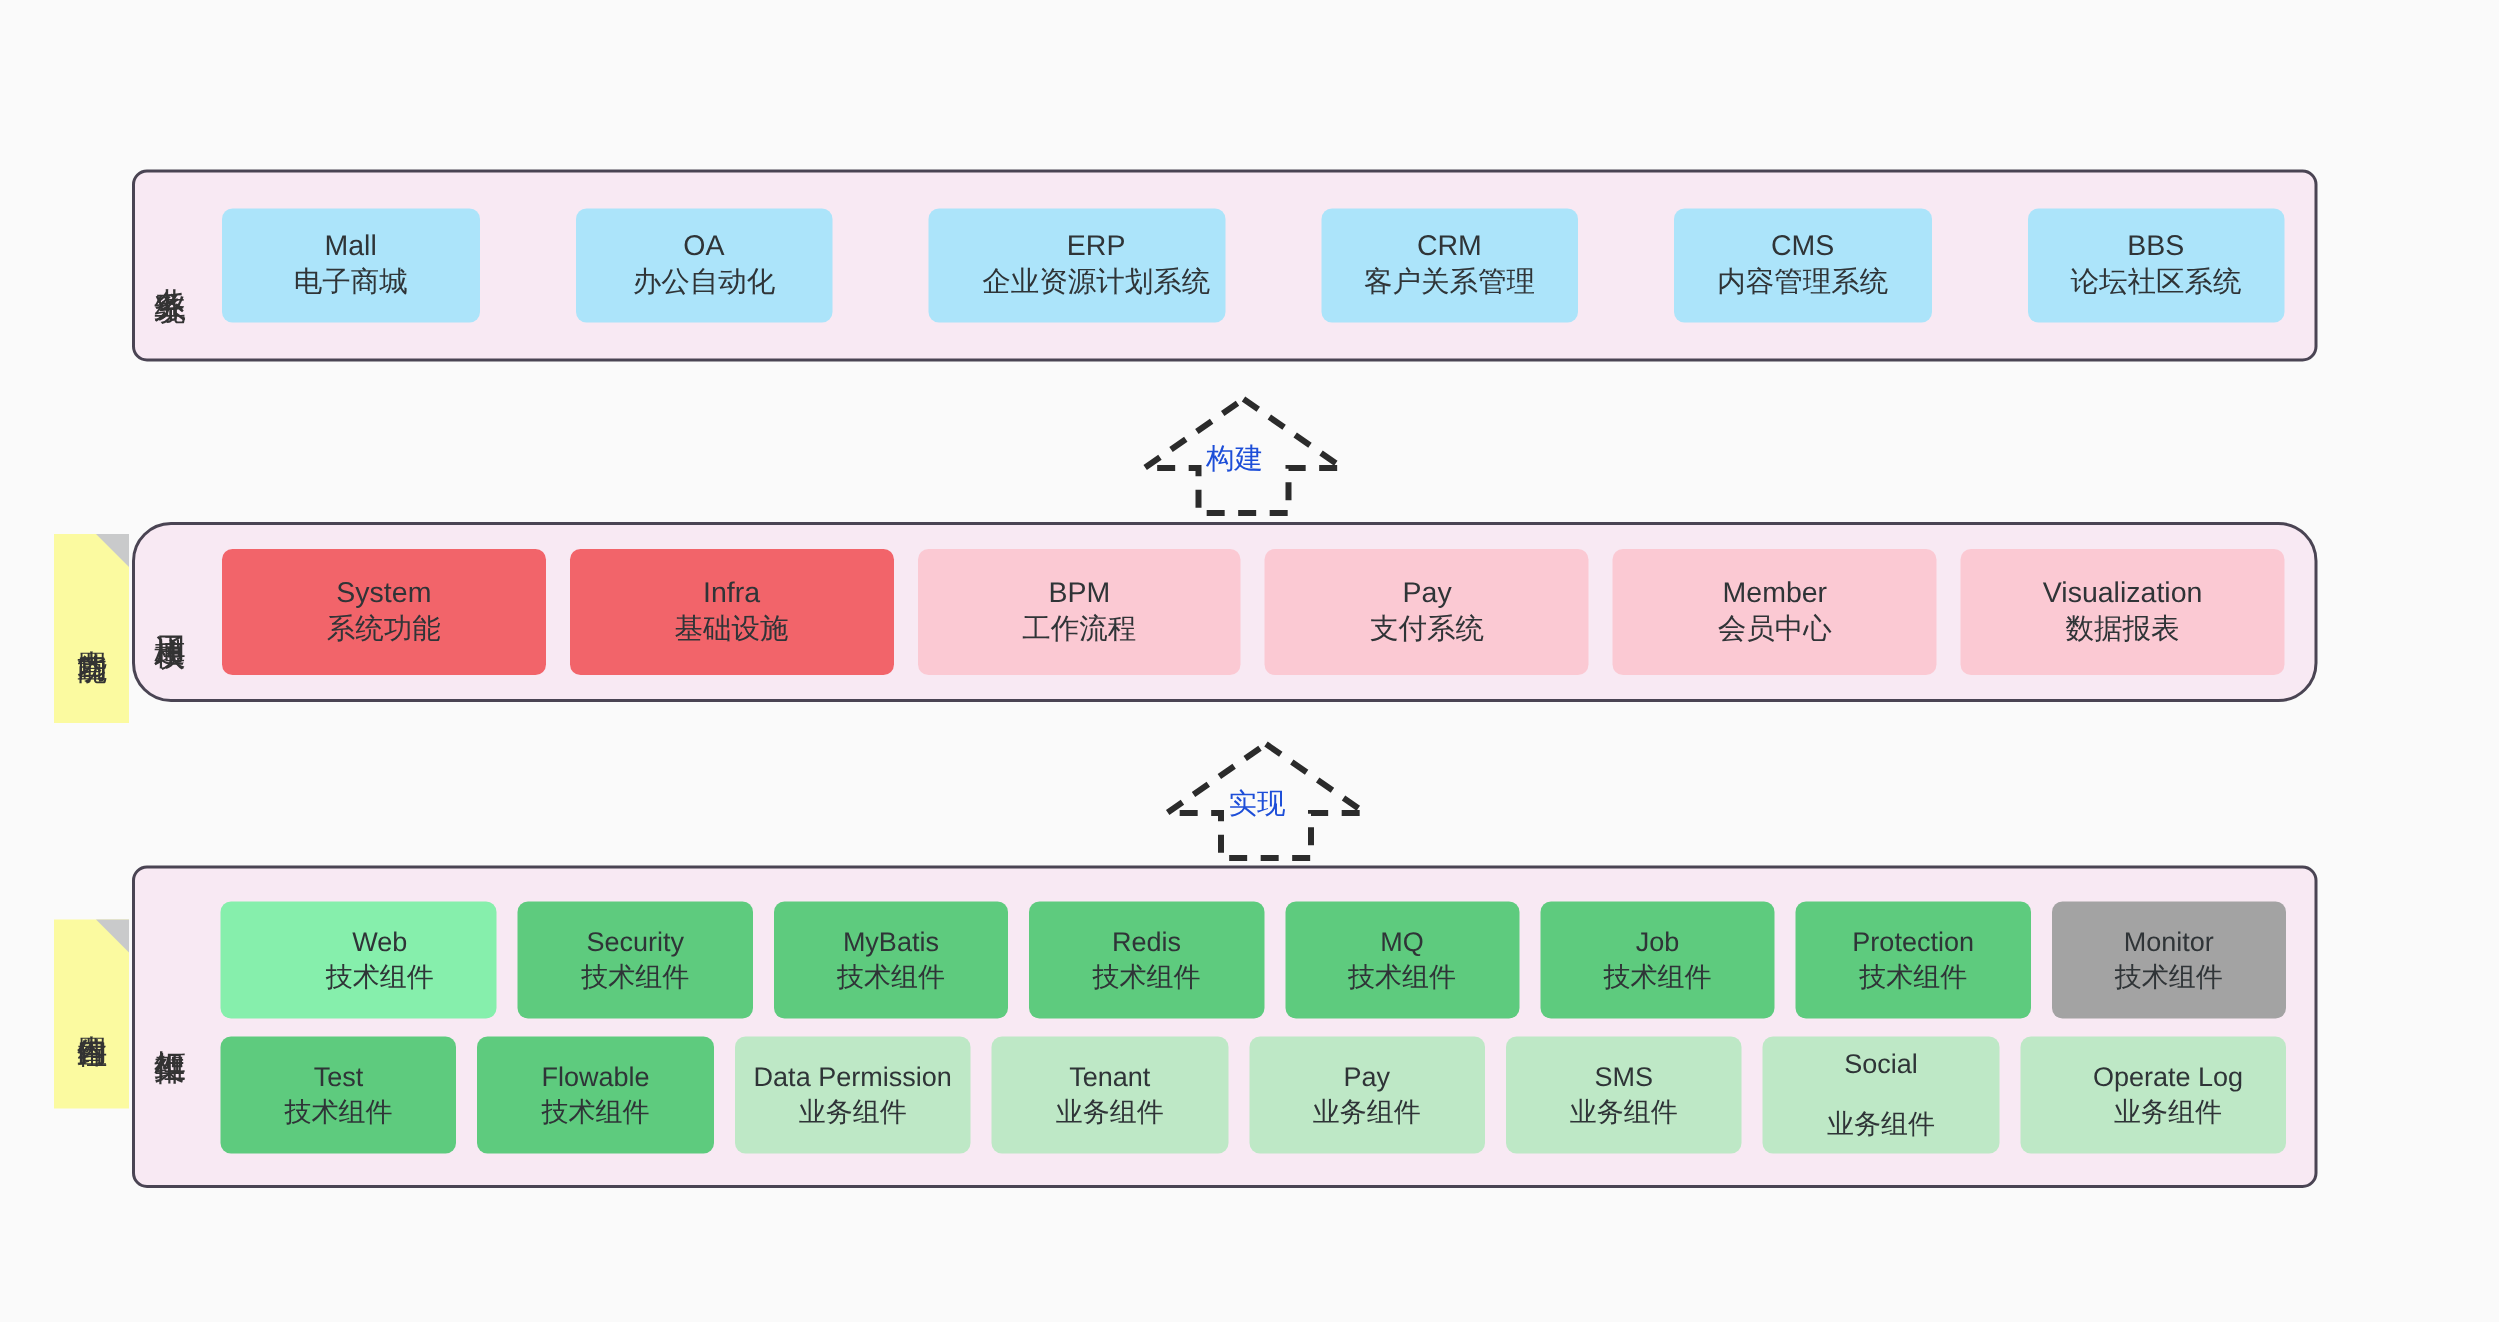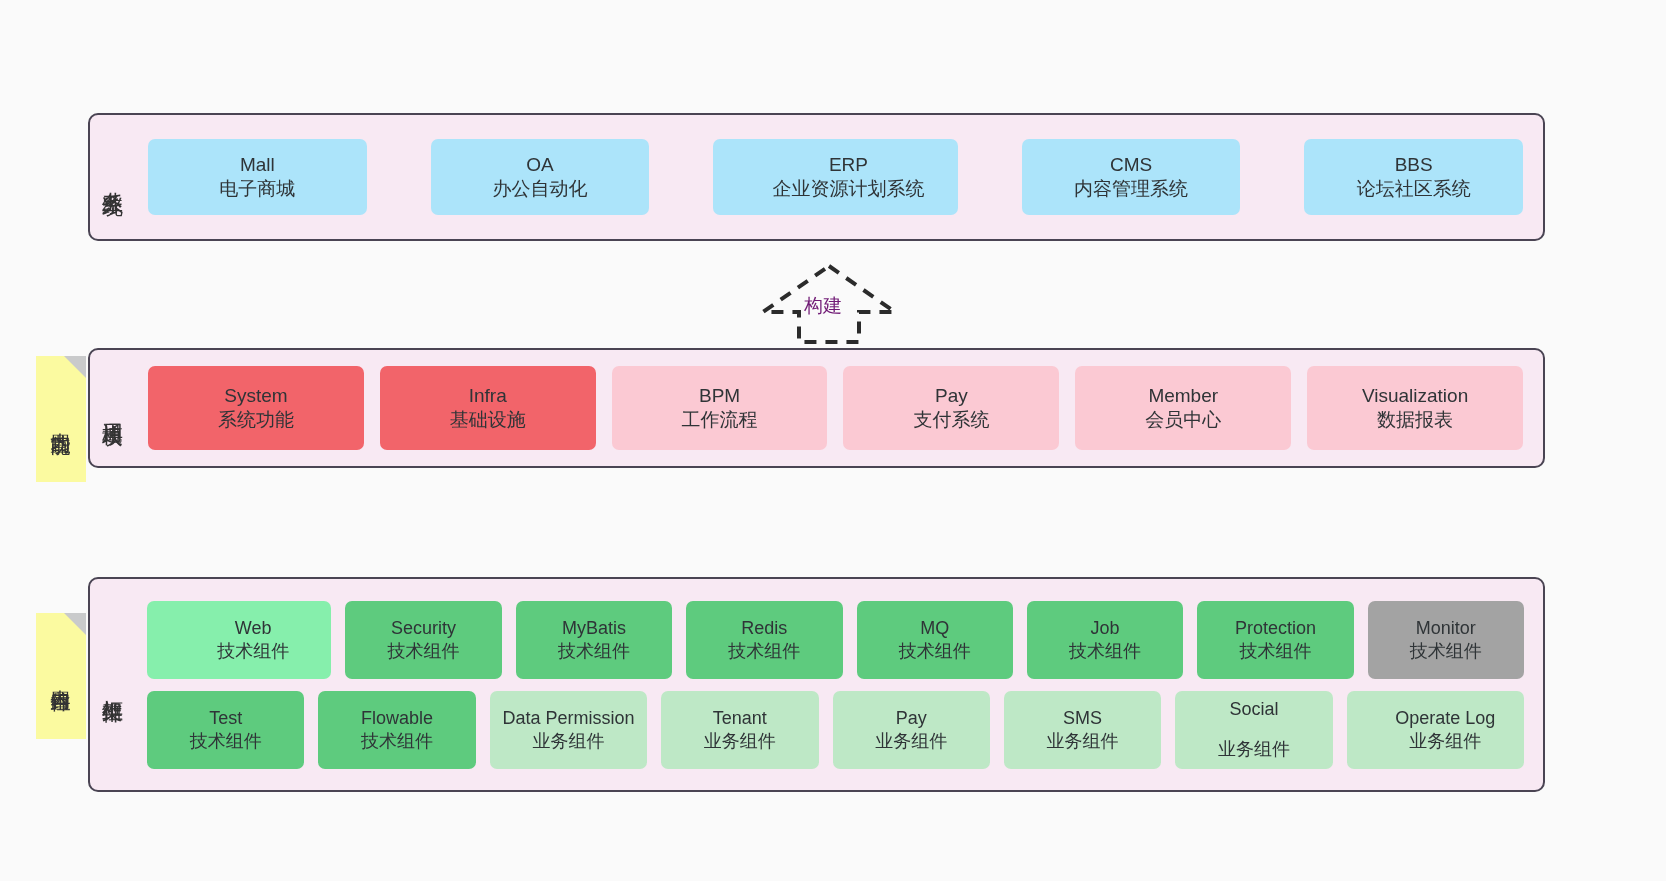--- a/index.html
+++ b/index.html
@@ -75,21 +75,21 @@
     padding: 4px 6px;
   }
   .card .t1 { white-space: normal; }
   .card .t2 { white-space: nowrap; }
 
   
   #layer-business { left: 88px; top: 113px; width: 1457px; height: 128px; }
   #layer-business .card-row { height: 76px; gap: 48px; }
 
   
-  #layer-common { left: 88px; top: 348px; width: 1457px; height: 120px; }
+  #layer-common { left: 88px; top: 348px; width: 1457px; height: 120px; border-radius: 26px; }
   #layer-common .card-row { height: 84px; }
 
   
   #layer-framework { left: 88px; top: 577px; width: 1457px; height: 215px; }
   #layer-framework .layer-body {
     flex-direction: column;
     justify-content: center;
     gap: 12px;
     padding: 10px 12px 10px 6px;
   }
@@ -125,21 +125,21 @@
   #sticky-common { left: 36px; top: 356px; height: 126px; }
   #sticky-framework { left: 36px; top: 613px; height: 126px; }
 
   
   .arrow-wrap {
     position: absolute;
   }
   .arrow-label {
     position: absolute;
     font-size: 19px;
-    color: #701a75;
+    color: #1d4ed8;
     white-space: nowrap;
     user-select: none;
   }
 </style>
 </head>
 <body>
 
 <div class="canvas">
 
   <div class="layer" id="layer-business">
@@ -150,20 +150,24 @@
           <span class="t1">Mall</span>
           <span class="t2">电子商城</span>
         </div>
         <div class="card" style="background:#ace4fa;">
           <span class="t1">OA</span>
           <span class="t2">办公自动化</span>
         </div>
         <div class="card" style="background:#ace4fa;padding-left:32px;">
           <span class="t1">ERP</span>
           <span class="t2">企业资源计划系统</span>
+        </div>
+        <div class="card" style="background:#ace4fa;">
+          <span class="t1">CRM</span>
+          <span class="t2">客户关系管理</span>
         </div>
         <div class="card" style="background:#ace4fa;">
           <span class="t1">CMS</span>
           <span class="t2">内容管理系统</span>
         </div>
         <div class="card" style="background:#ace4fa;">
           <span class="t1">BBS</span>
           <span class="t2">论坛社区系统</span>
         </div>
       </div>
@@ -207,20 +211,26 @@
           <span class="t2">会员中心</span>
         </div>
         <div class="card" style="background:#fbc9d3;">
           <span class="t1">Visualization</span>
           <span class="t2">数据报表</span>
         </div>
       </div>
     </div>
   </div>
 
+  <div class="arrow-wrap" style="left:773px; top:492px; width:142px; height:82px;">
+    <svg width="142" height="82" viewBox="0 0 142 82">
+      <path d="M 71 4 L 137 50 L 101 50 L 101 80 L 41 80 L 41 50 L 5 50 Z" fill="none" stroke="#2b2b2b" stroke-width="4" stroke-dasharray="12,9" stroke-linejoin="miter"></path>
+    </svg>
+    <span class="arrow-label" style="left:46px; top:31px;">实现</span>
+  </div>
 
   <div class="sticky" id="sticky-framework">
     <span class="fold"></span>
     <span>内置组件</span>
   </div>
 
   <div class="layer" id="layer-framework">
     <div class="layer-label">框架组件</div>
     <div class="layer-body">
 

